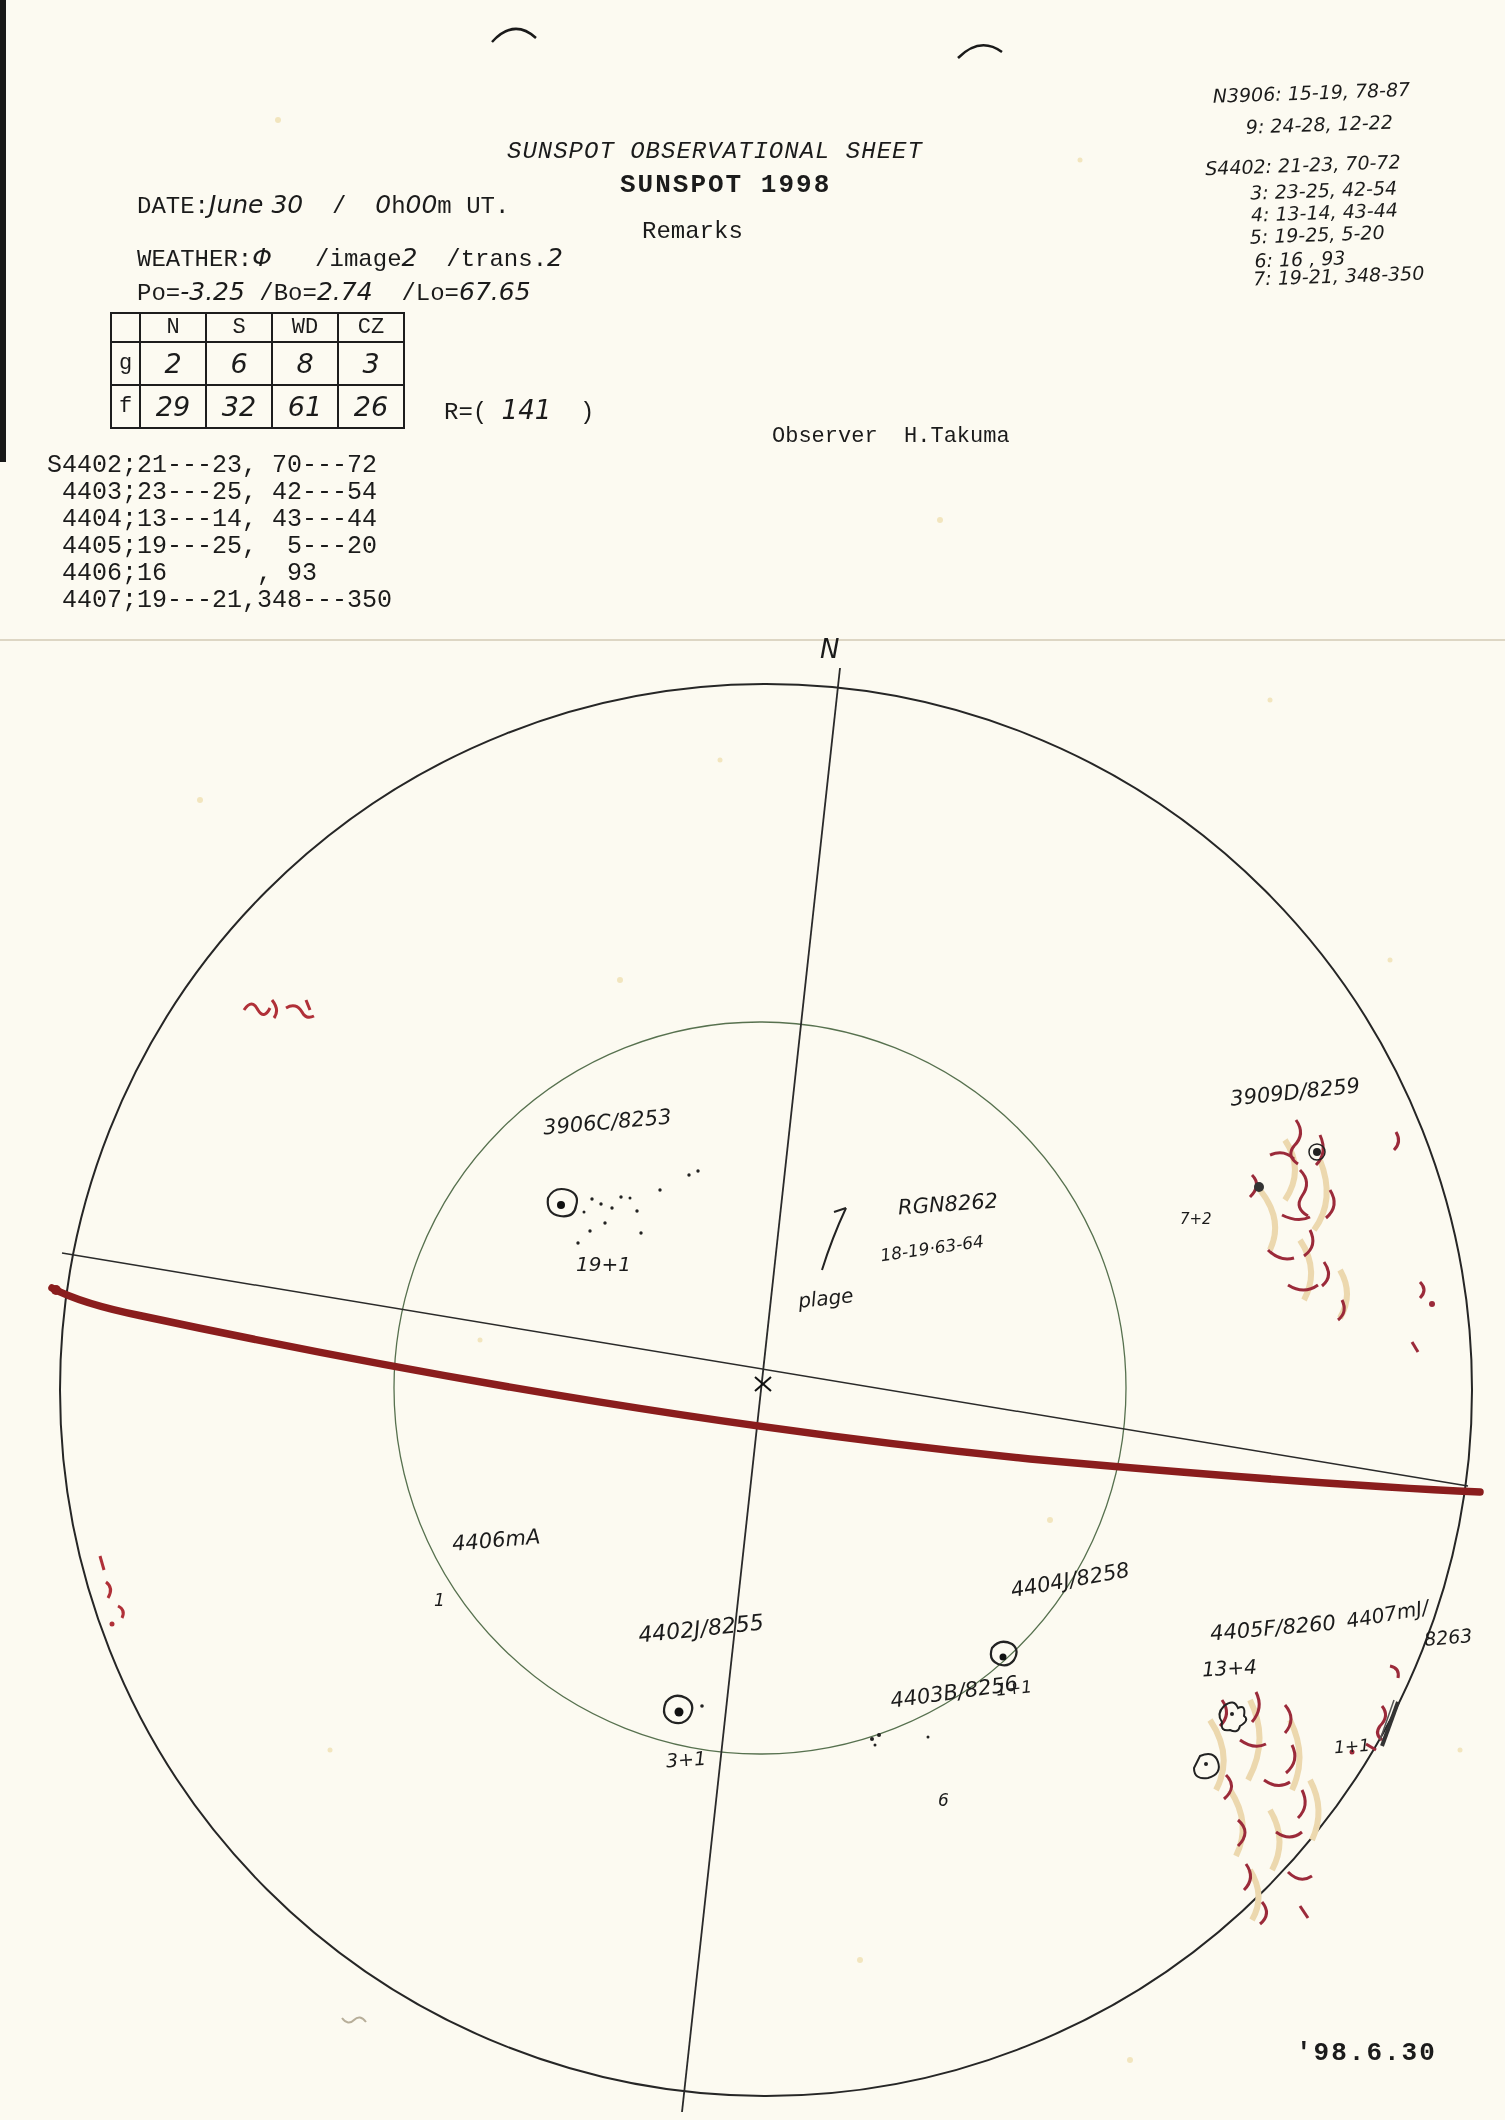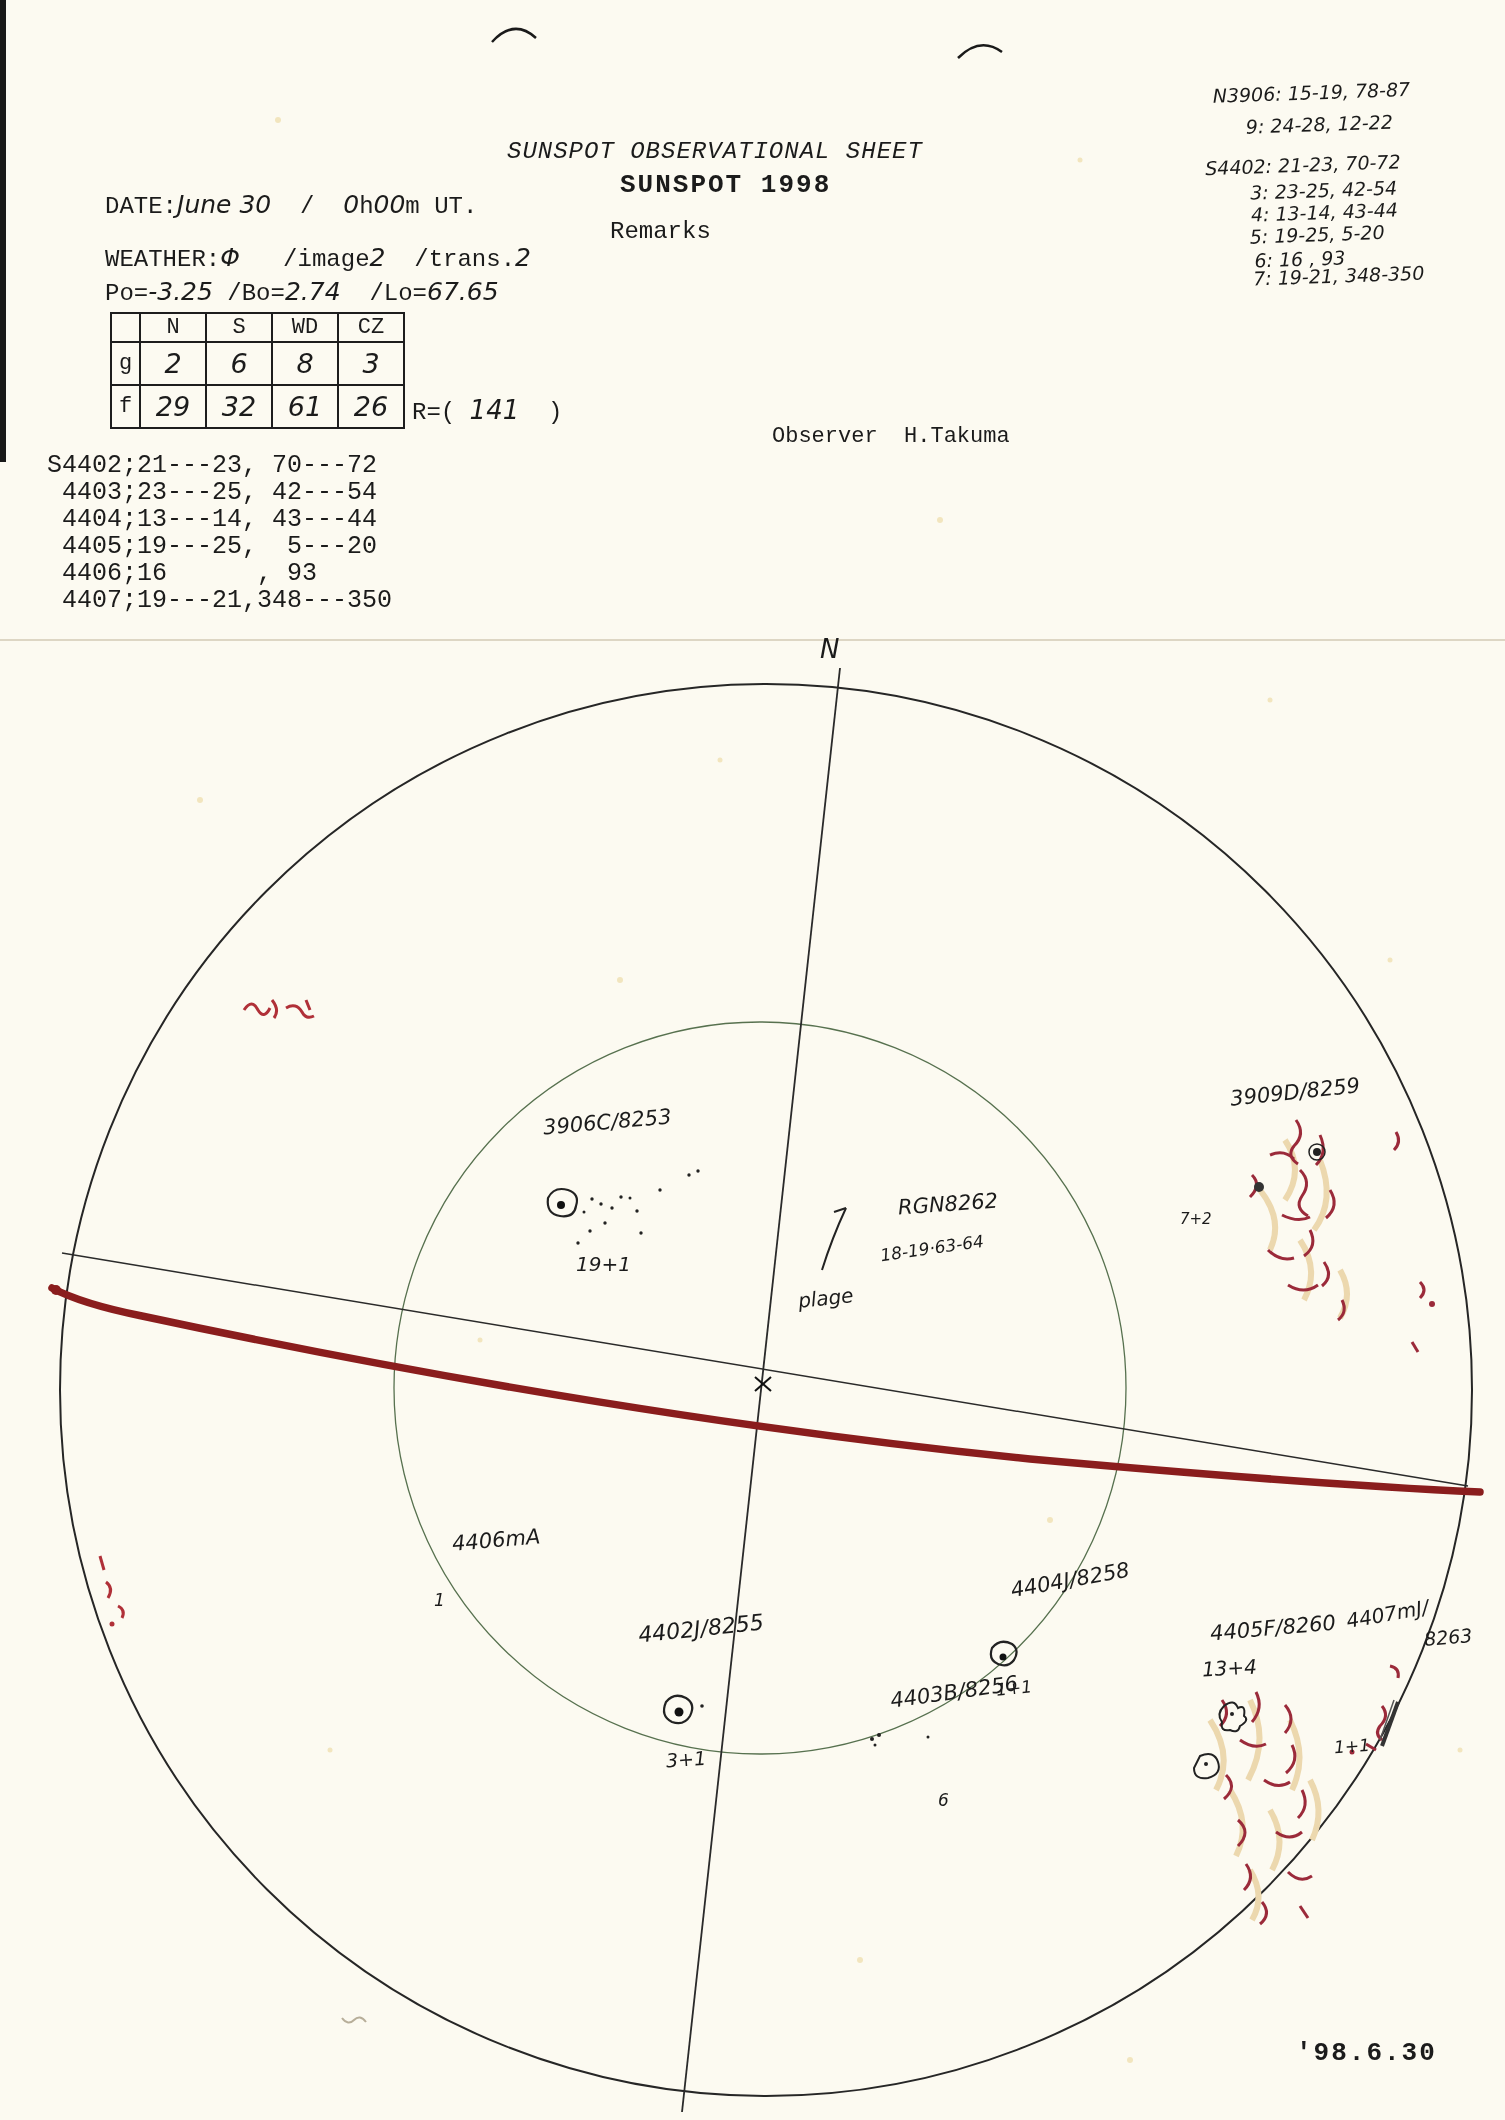--- a/index.html
+++ b/index.html
@@ -3,21 +3,21 @@
 <meta charset="utf-8">
 <style>
   html,body{margin:0;padding:0;background:#6e6e6e;}
   .sheet{position:relative;width:1505px;height:2120px;background:#fcfaf1;overflow:hidden;
          font-family:"Liberation Mono",monospace;color:#1b1b1b;}
   .abs{position:absolute;}
   .t{font-family:"Liberation Mono",monospace;}
   .h{font-family:"DejaVu Sans",sans-serif;font-style:italic;}
   .title{font-size:24px;letter-spacing:1px;}
   .subtitle{font-size:26px;font-weight:bold;letter-spacing:2px;}
-  .hdrline{font-size:24px;white-space:pre;}
+  .hdrline{font-size:24px;white-space:pre;margin-left:32px;}
   .hdrline .h{font-size:25px;}
   .remarks{font-size:22px;line-height:25px;}
   .remarks div{white-space:pre;}
   .typedlist{font-size:25px;line-height:27px;}
   .typedlist div{white-space:pre;}
   .ctable{border-collapse:collapse;table-layout:fixed;}
   .ctable td{border:2px solid #1d1d1d;text-align:center;padding:0;}
   .ctable .hd{font-size:22px;height:27px;}
   .ctable .lb{font-size:22px;width:27px;}
   .ctable .cw{width:64px;}

